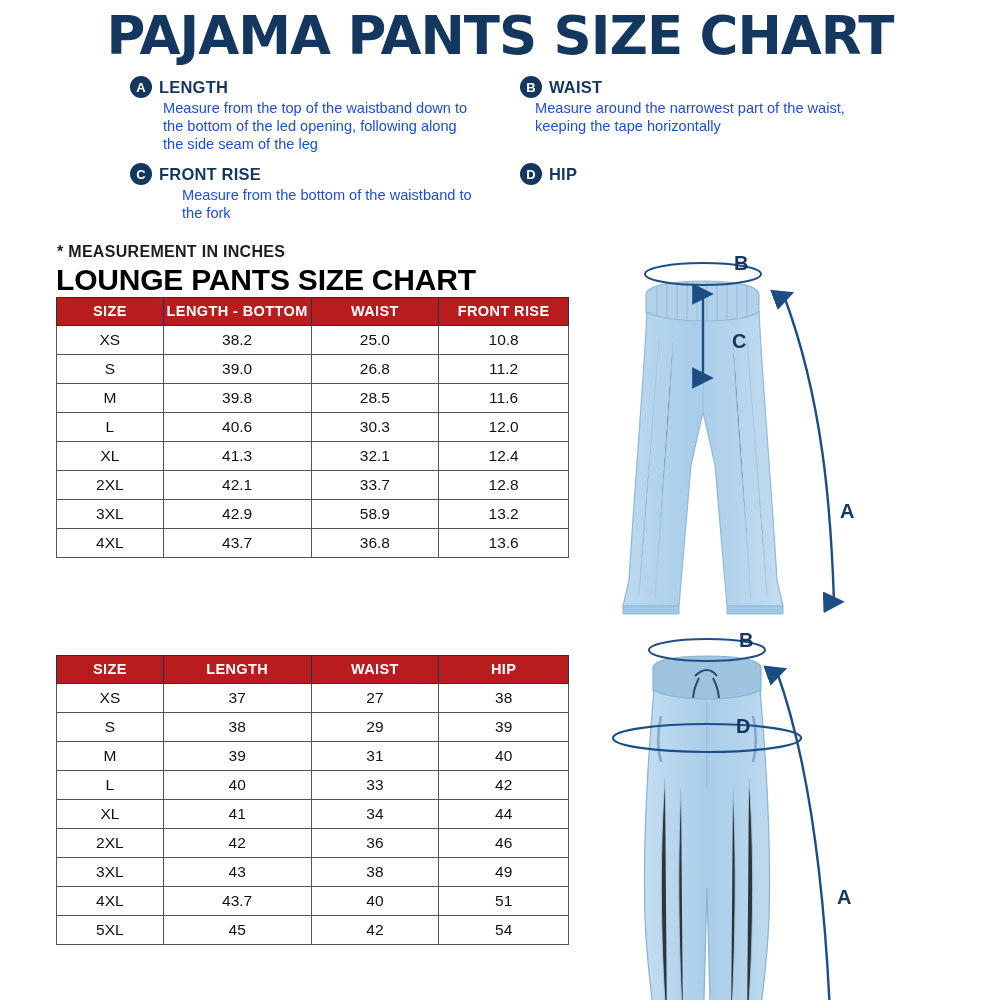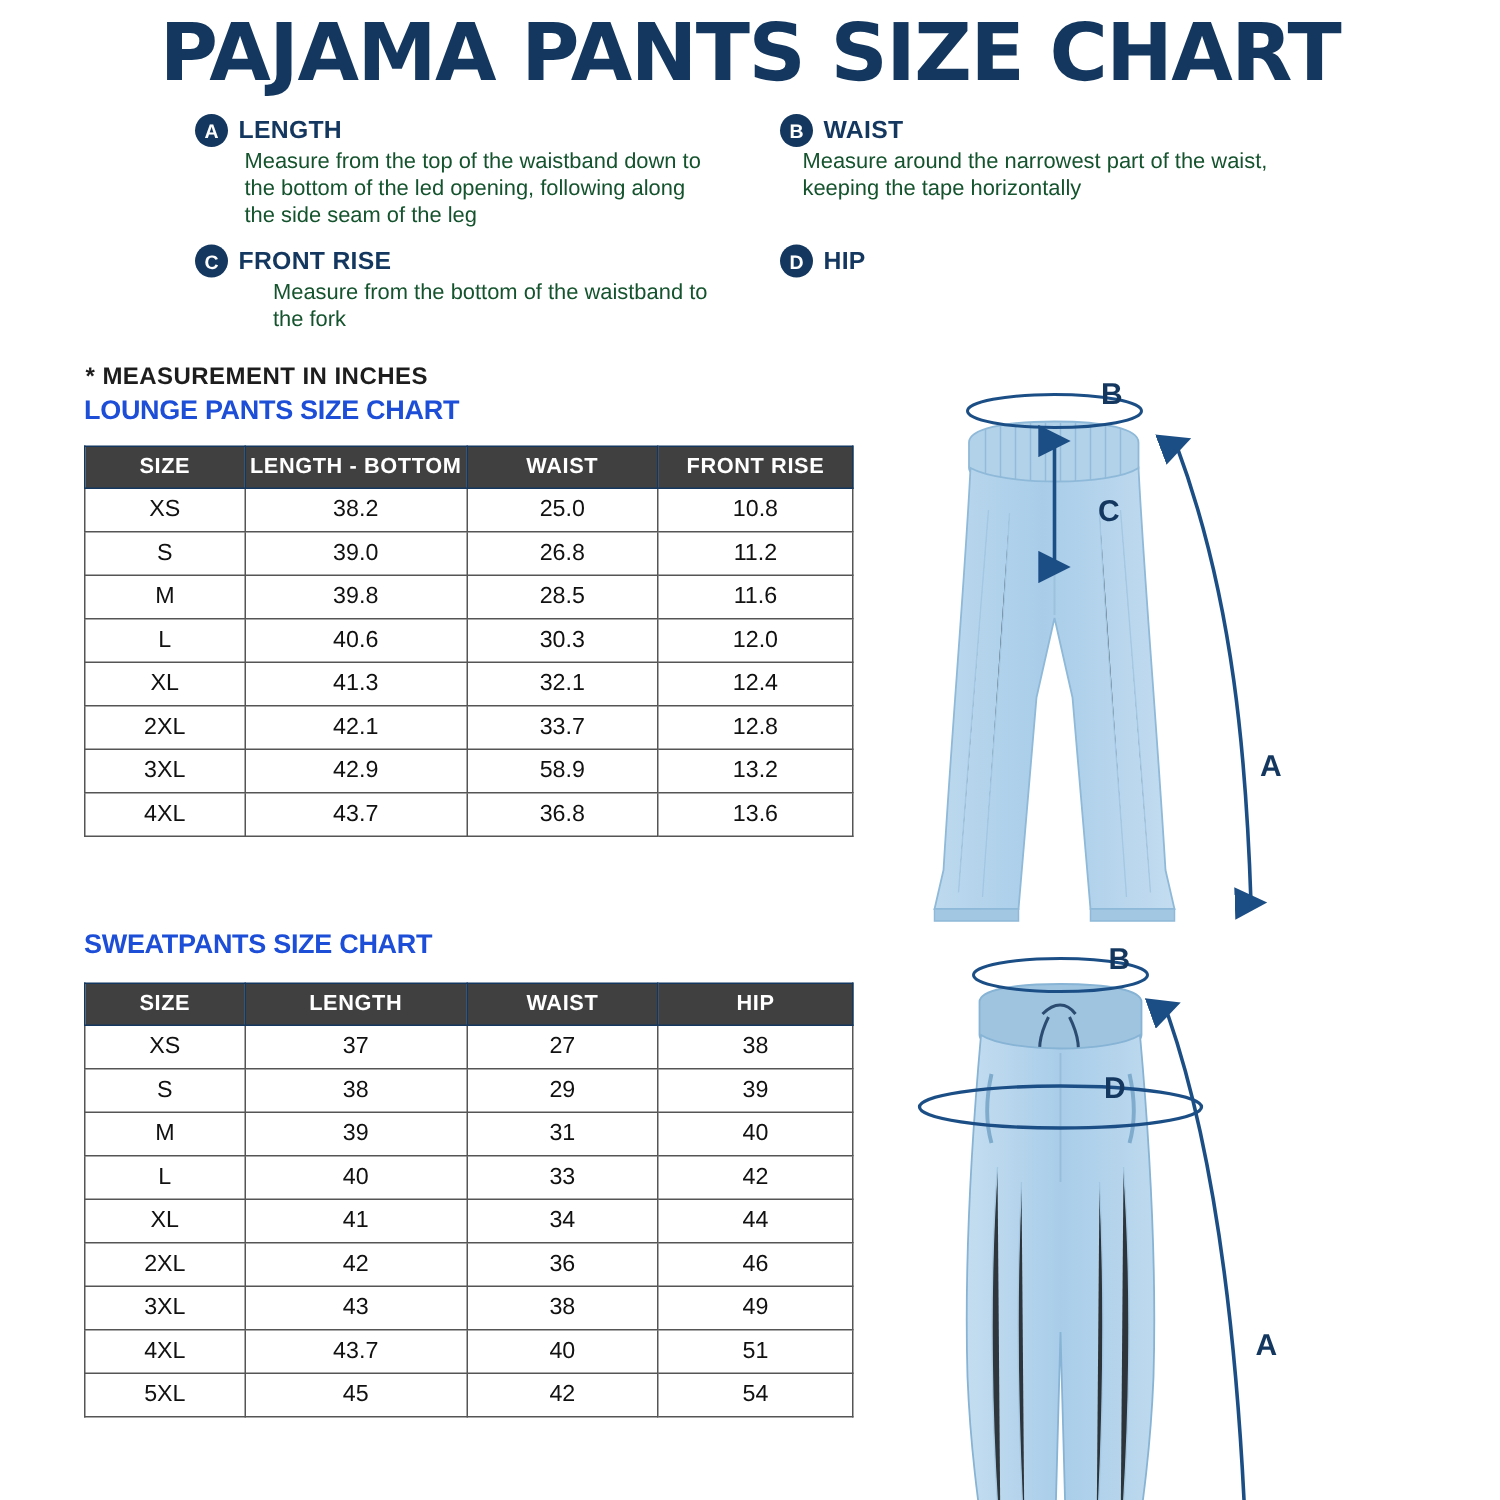--- a/index.html
+++ b/index.html
@@ -39,21 +39,21 @@
     font-weight: bold; font-size: 13px;
     display: flex; align-items: center; justify-content: center;
     flex: 0 0 auto;
     font-family: "Liberation Sans", sans-serif;
   }
   .legend-title {
     font-weight: bold; font-size: 16.5px; color: #13375f;
     letter-spacing: 0.2px;
   }
   .legend-body {
-    font-size: 14.6px; line-height: 1.25; color: #14532d;
+    font-size: 14.6px; line-height: 1.25; color: #1d4ed8;
     margin-top: 1px;
   }
   .lg-a { left: 130px; top: 76px; width: 350px; }
   .lg-a .legend-body { margin-left: 33px; }
   .lg-b { left: 520px; top: 76px; width: 380px; }
   .lg-b .legend-body { margin-left: 15px; }
   .lg-c { left: 130px; top: 163px; width: 350px; }
   .lg-c .legend-body { margin-left: 52px; }
   .lg-d { left: 520px; top: 163px; width: 390px; }
   .lg-d .legend-body { margin-left: 33px; }
@@ -61,36 +61,36 @@
   
   .note {
     position: absolute; left: 57px; top: 243px;
     font-size: 16px; font-weight: bold; letter-spacing: 0.3px;
     color: #1d1d1d;
   }
 
   
   .sec-head {
     position: absolute;
-    font-size: 18px; font-weight: bold; color: #1d4ed8;
+    font-size: 30px; font-weight: bold; color: #000000;
     letter-spacing: -0.2px;
     text-align: right;
   }
   .sec-1 { left: 56px; top: 263px; }
   .sec-2 { left: 56px; top: 619px; }
 
   
   table.chart {
     position: absolute;
     border-collapse: collapse;
     width: 513px;
     background: #fff;
   }
   table.chart thead th {
-    background: #404040;
+    background: #b91c1c;
     color: #ffffff;
     font-size: 14.5px;
     font-weight: bold;
     letter-spacing: 0.4px;
     padding: 6px 2px;
     border: 1px solid #13375f;
     text-align: center;
     line-height: 1.05;
   }
   table.chart tbody td {
@@ -222,21 +222,20 @@
       </tr>
       <tr>
         <td>4XL</td>
         <td>43.7</td>
         <td>36.8</td>
         <td>13.6</td>
       </tr>
     </tbody>
   </table>
 
-  <div class="sec-head sec-2">SWEATPANTS SIZE CHART</div>
 
   <table class="chart" id="table2">
     <colgroup>
       <col class="c-size">
         <col class="c-2">
         <col class="c-3">
         <col class="c-4">
     </colgroup>
     <thead>
       <tr>

